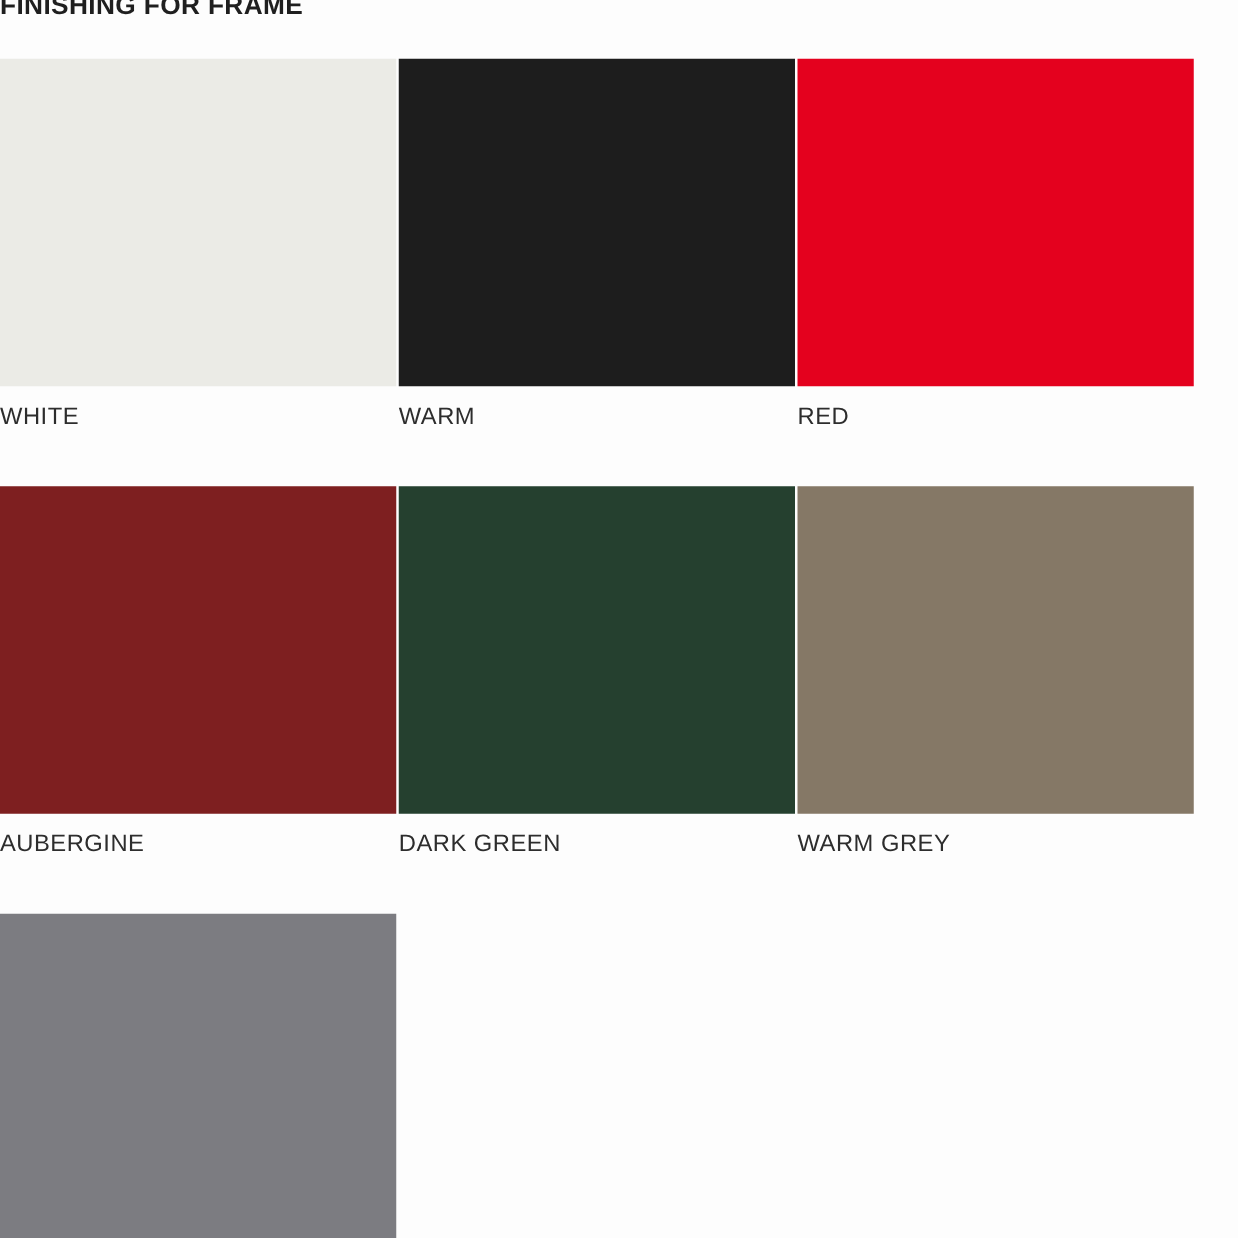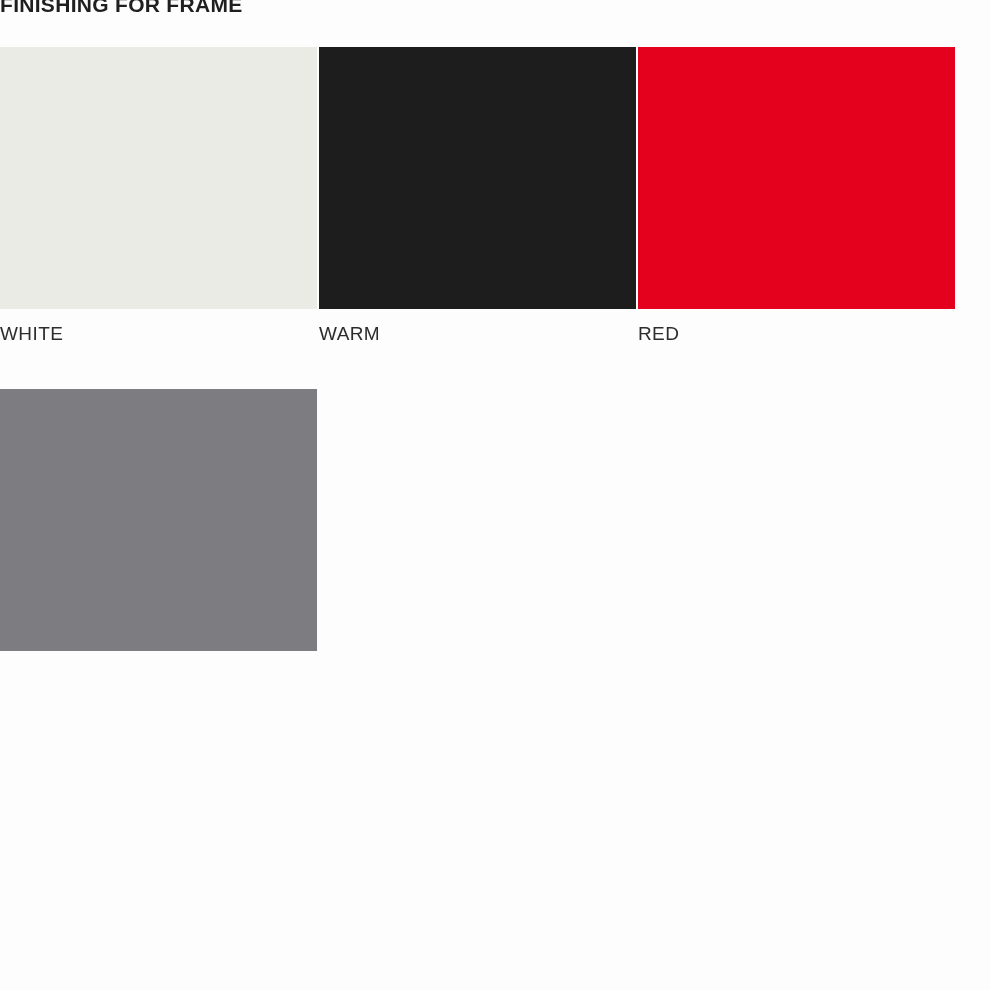--- a/index.html
+++ b/index.html
@@ -95,20 +95,38 @@
         <div class="swatch-label">WARM</div>
       </div>
 
       <div class="swatch-cell">
         <div class="swatch-chip" style="background-color: rgb(228, 1, 30);"></div>
         <div class="swatch-label">RED</div>
       </div>
 
     </div>
 
+    <div class="swatch-row">
+
+      <div class="swatch-cell">
+        <div class="swatch-chip" style="background-color: rgb(126, 31, 32);"></div>
+        <div class="swatch-label">AUBERGINE</div>
+      </div>
+
+      <div class="swatch-cell">
+        <div class="swatch-chip" style="background-color: rgb(37, 64, 47);"></div>
+        <div class="swatch-label">DARK GREEN</div>
+      </div>
+
+      <div class="swatch-cell">
+        <div class="swatch-chip" style="background-color: rgb(133, 120, 102);"></div>
+        <div class="swatch-label">WARM GREY</div>
+      </div>
+
+    </div>
 
     <div class="swatch-row">
 
       <div class="swatch-cell">
         <div class="swatch-chip" style="background-color: rgb(124, 124, 129);"></div>
 
       </div>
 
     </div>
 

